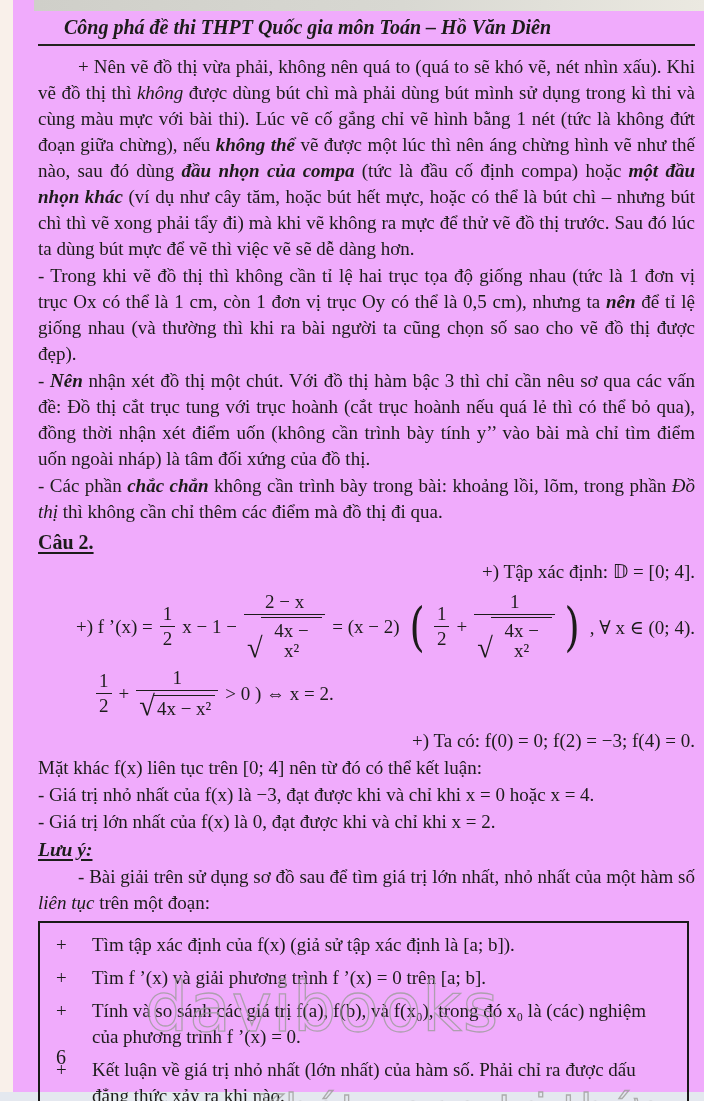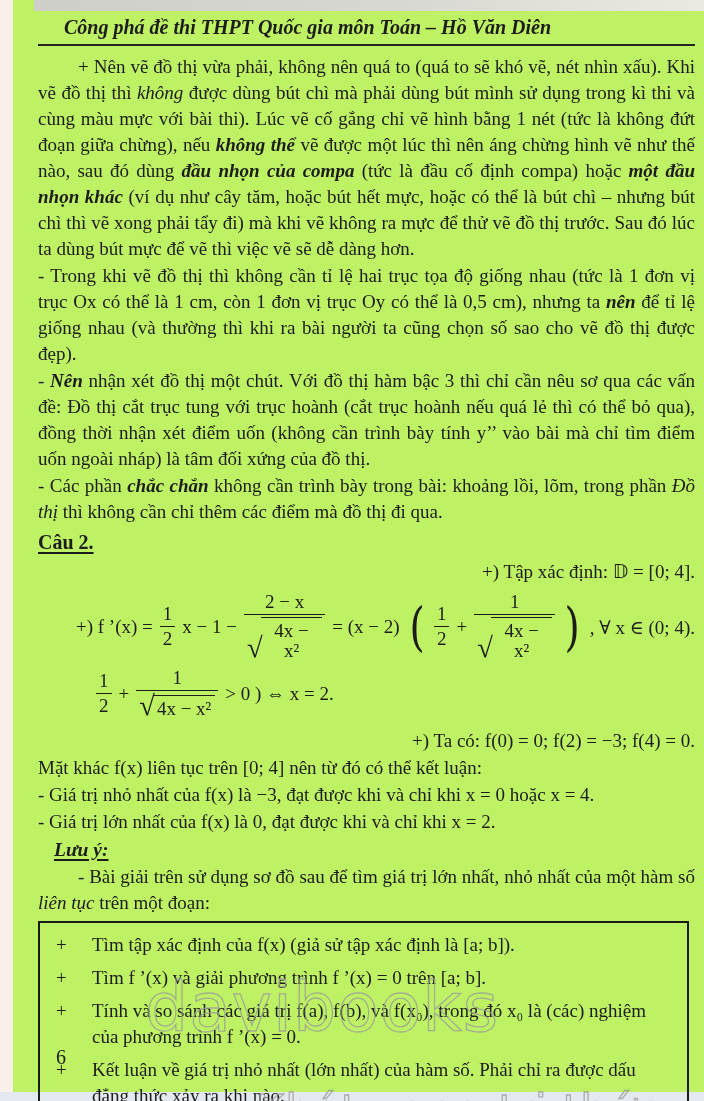--- a/index.html
+++ b/index.html
@@ -1,18 +1,18 @@
 <!DOCTYPE html>
 <html><head>
 <meta charset="utf-8">
 <style>
   html,body { margin:0; padding:0; background:#e9e9e9; }
   .page {
     position:relative; width:704px; height:1101px; overflow:hidden;
-    background:#bef264; color:#1c1c1a;
+    background:#f0abfc; color:#1c1c1a;
     font-family:"Liberation Serif","DejaVu Serif",serif;
   }
   .strip-top { position:absolute; left:34px; top:0; right:0; height:11px;
     background:linear-gradient(to right,#cfcfc9 0%,#d8d8d2 55%,#ebe9e1 100%); }
   .strip-left { position:absolute; left:0; top:0; width:13px; height:100%; background:#f9f0ea; }
   .strip-bottom { position:absolute; left:0; bottom:0; width:100%; height:9px; background:#e4e8ef; }
 
   .content { position:absolute; left:38px; right:9px; top:12px; }
 
   .header { font-size:20px; font-weight:bold; font-style:italic;
@@ -20,21 +20,21 @@
 
   .para { font-size:19px; line-height:26px; margin:0 0 1px 0; text-align:justify; }
   .indent { text-indent:40px; }
   .ind2 { padding-left:40px; text-align:right; }
   .rs-i { font-style:italic; }
   .rs-bi { font-style:italic; font-weight:bold;margin-top:8px; }
   .rs-dd { font-family:"DejaVu Sans","DejaVu Serif",sans-serif; }
 
   .cau-heading { font-size:20px; font-weight:bold; margin:6px 0 4px 0; }
   .u { text-decoration:underline; text-decoration-thickness:2px; text-underline-offset:3px; }
-  .luuy { font-size:19.5px; font-weight:bold; font-style:italic; margin:4px 0 3px 16px; }
+  .luuy { font-size:19.5px; font-weight:bold; font-style:italic; margin:4px 0 3px 0; }
 
   .math { display:flex; align-items:center; gap:7px; font-size:19px; }
   .math1 { margin:7px 0 6px 38px; }
   .math2 { margin:2px 0 8px 58px; }
   .mt { white-space:nowrap; }
   .frac { display:inline-flex; flex-direction:column; align-items:center; text-align:center; }
   .frac .num { display:block; padding:0 3px 1px; line-height:1.1; }
   .frac .den { display:block; border-top:1.7px solid #1c1c1a; padding:2px 3px 0; line-height:1.1; }
   .sqrt { display:inline-flex; align-items:flex-end; }
   .sqrt .rad { font-size:1.5em; line-height:0.9; margin-right:-2px; }

